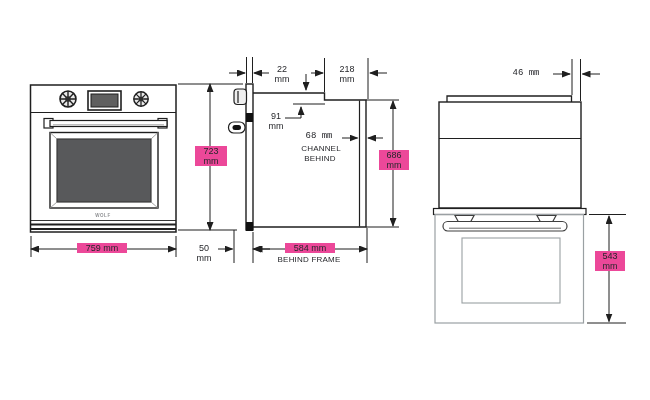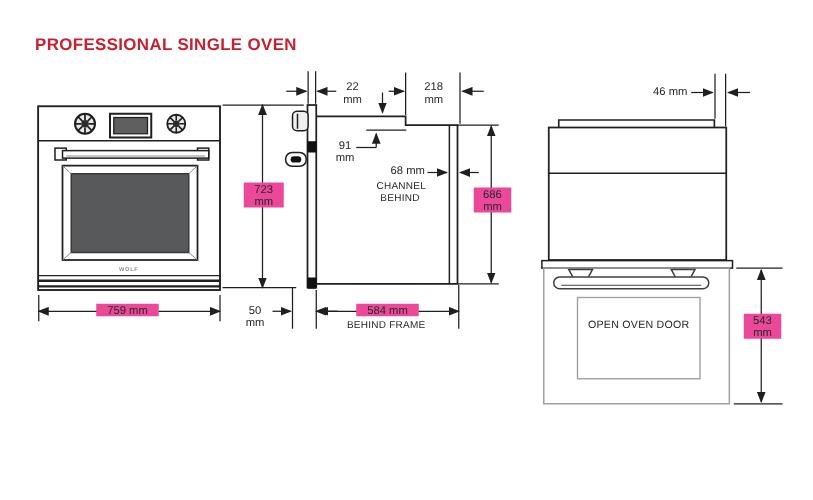--- a/index.html
+++ b/index.html
@@ -11,37 +11,36 @@
     position:absolute;left:28px;top:28px;font-size:13.5px;font-weight:bold;
     color:#c8202f;letter-spacing:.3px;white-space:nowrap;
   }
   svg.linework{position:absolute;left:0;top:0;}
   .lbl{
     position:absolute;font-size:9px;line-height:10px;text-align:center;
     color:#26272b;white-space:nowrap;
   }
   .lbl.small{font-size:8px;line-height:9px;letter-spacing:.2px;}
   .lbl.onleader{background:#ec4899;padding:0 1px;}
-  .lbl.right{text-align:right;}
+  .lbl.right{font-family:Liberation Mono, monospace;}
   .stack span{display:block;}
   .wolf{
     position:absolute;left:90px;top:212px;width:26px;height:7px;text-align:center;
     font-size:4.5px;line-height:7px;letter-spacing:.6px;color:#8f9093;font-weight:bold;
   }
   .doorlabel{
     position:absolute;left:462px;top:253px;width:98px;height:13px;text-align:center;
     font-size:8.5px;line-height:13px;color:#26272b;letter-spacing:.2px;
   }
 </style>
 </head>
 <body>
 
 <div class="canvas">
 
-  <div class="title">PROFESSIONAL SINGLE OVEN</div>
 
   <svg class="linework" width="650" height="400" viewBox="0 0 650 400" stroke="#1f1f1f" fill="none" stroke-width="1.2">
     <defs>
       <marker id="arr" markerWidth="9" markerHeight="7" refX="8" refY="3.5" orient="auto" markerUnits="userSpaceOnUse">
         <path d="M0,0 L9,3.5 L0,7 Z" fill="#1f1f1f" stroke="none"></path>
       </marker>
       <marker id="arrRev" markerWidth="9" markerHeight="7" refX="1" refY="3.5" orient="auto" markerUnits="userSpaceOnUse">
         <path d="M9,0 L0,3.5 L9,7 Z" fill="#1f1f1f" stroke="none"></path>
       </marker>
     </defs>
@@ -243,17 +242,16 @@
       <span>mm</span>
   </div>
 
   <div class="lbl right" style="left:502px;top:68px;width:48px;">46 mm</div>
 
   <div class="lbl onleader stack" style="left:595px;top:251px;width:28px;">
     <span>543</span>
       <span>mm</span>
   </div>
 
-  <div class="doorlabel">OPEN OVEN DOOR</div>
 
   <div class="wolf">WOLF</div>
 
 </div>
 
 </body></html>

